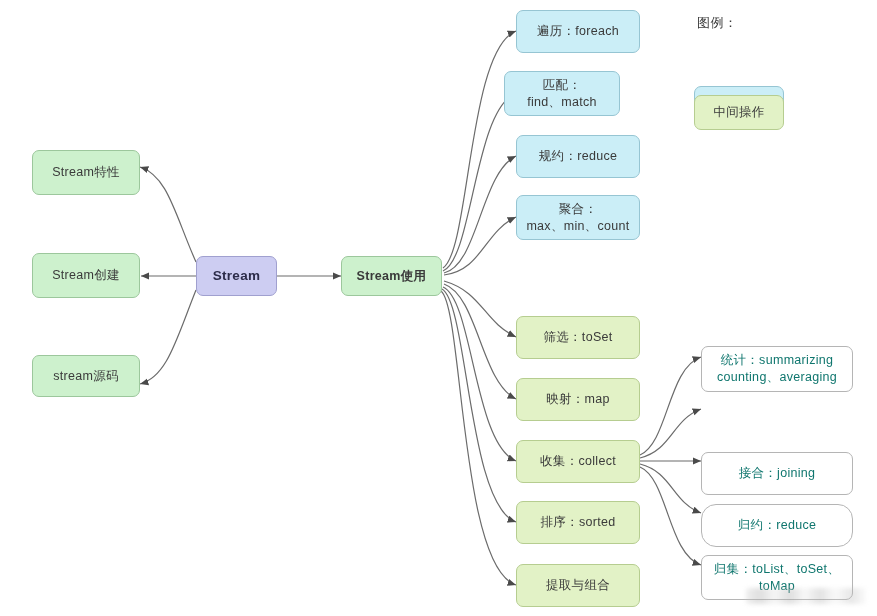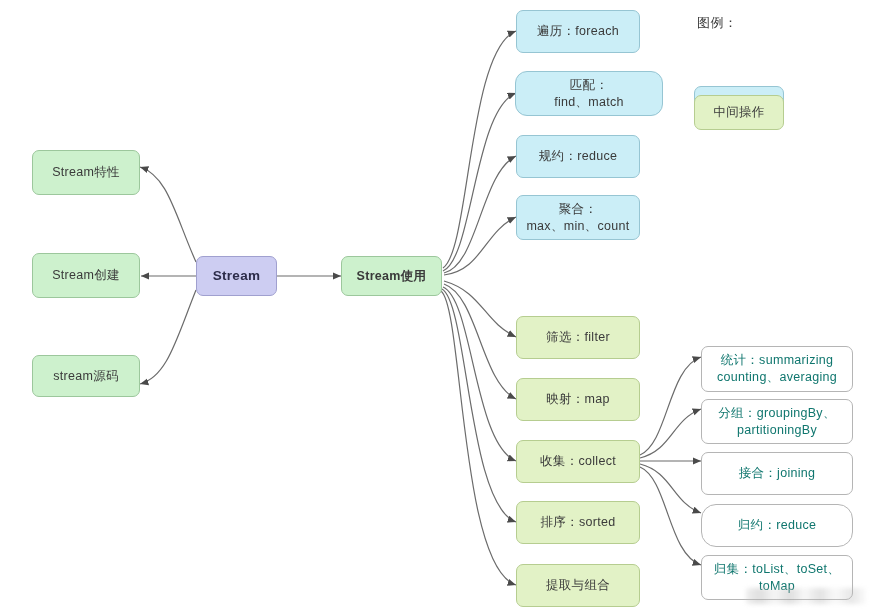--- a/index.html
+++ b/index.html
@@ -122,36 +122,34 @@
 
   <div class="node n-purple" style="left:196px;top:256px;width:81px;height:40px;">Stream</div>
 
   <div class="node n-green" style="left:32px;top:150px;width:108px;height:45px;">Stream特性</div>
   <div class="node n-green" style="left:32px;top:253px;width:108px;height:45px;">Stream创建</div>
   <div class="node n-green" style="left:32px;top:355px;width:108px;height:42px;">stream源码</div>
 
   <div class="node n-green" style="left:341px;top:256px;width:101px;height:40px;font-weight:bold;">Stream使用</div>
 
   <div class="node n-blue" style="left:516px;top:10px;width:124px;height:43px;">遍历：foreach</div>
-  <div class="node n-blue" style="left:515px;top:71px;width:148px;height:45px;border-radius:12px;">匹配：
+  <div class="node n-blue" style="left:504px;top:71px;width:116px;height:45px;">匹配：
 find、match</div>
   <div class="node n-blue" style="left:516px;top:135px;width:124px;height:43px;">规约：reduce</div>
   <div class="node n-blue" style="left:516px;top:195px;width:124px;height:45px;">聚合：
 max、min、count</div>
 
-  <div class="node n-lime" style="left:516px;top:316px;width:124px;height:43px;">筛选：filter</div>
+  <div class="node n-lime" style="left:516px;top:316px;width:124px;height:43px;">筛选：toSet</div>
   <div class="node n-lime" style="left:516px;top:378px;width:124px;height:43px;">映射：map</div>
   <div class="node n-lime" style="left:516px;top:440px;width:124px;height:43px;">收集：collect</div>
   <div class="node n-lime" style="left:516px;top:501px;width:124px;height:43px;">排序：sorted</div>
   <div class="node n-lime" style="left:516px;top:564px;width:124px;height:43px;">提取与组合</div>
 
   <div class="node n-white" style="left:701px;top:334px;width:152px;height:46px;">统计：summarizing
 counting、averaging</div>
-  <div class="node n-white" style="left:701px;top:387px;width:152px;height:45px;">分组：groupingBy、
-partitioningBy</div>
   <div class="node n-white" style="left:701px;top:440px;width:152px;height:43px;">接合：joining</div>
   <div class="node n-white" style="left:701px;top:492px;width:152px;height:43px;border-radius:15px;">归约：reduce</div>
   <div class="node n-white" style="left:701px;top:543px;width:152px;height:45px;">归集：toList、toSet、
 toMap</div>
 
   <div class="legend-title" style="left:697px;top:14px;">图例：</div>
   <div class="node n-blue" style="left:694px;top:50px;width:90px;height:35px;margin-top:36px;">终端操作</div>
   <div class="node n-lime" style="left:694px;top:95px;width:90px;height:35px;">中间操作</div>
 
   <div class="watermark"></div>

